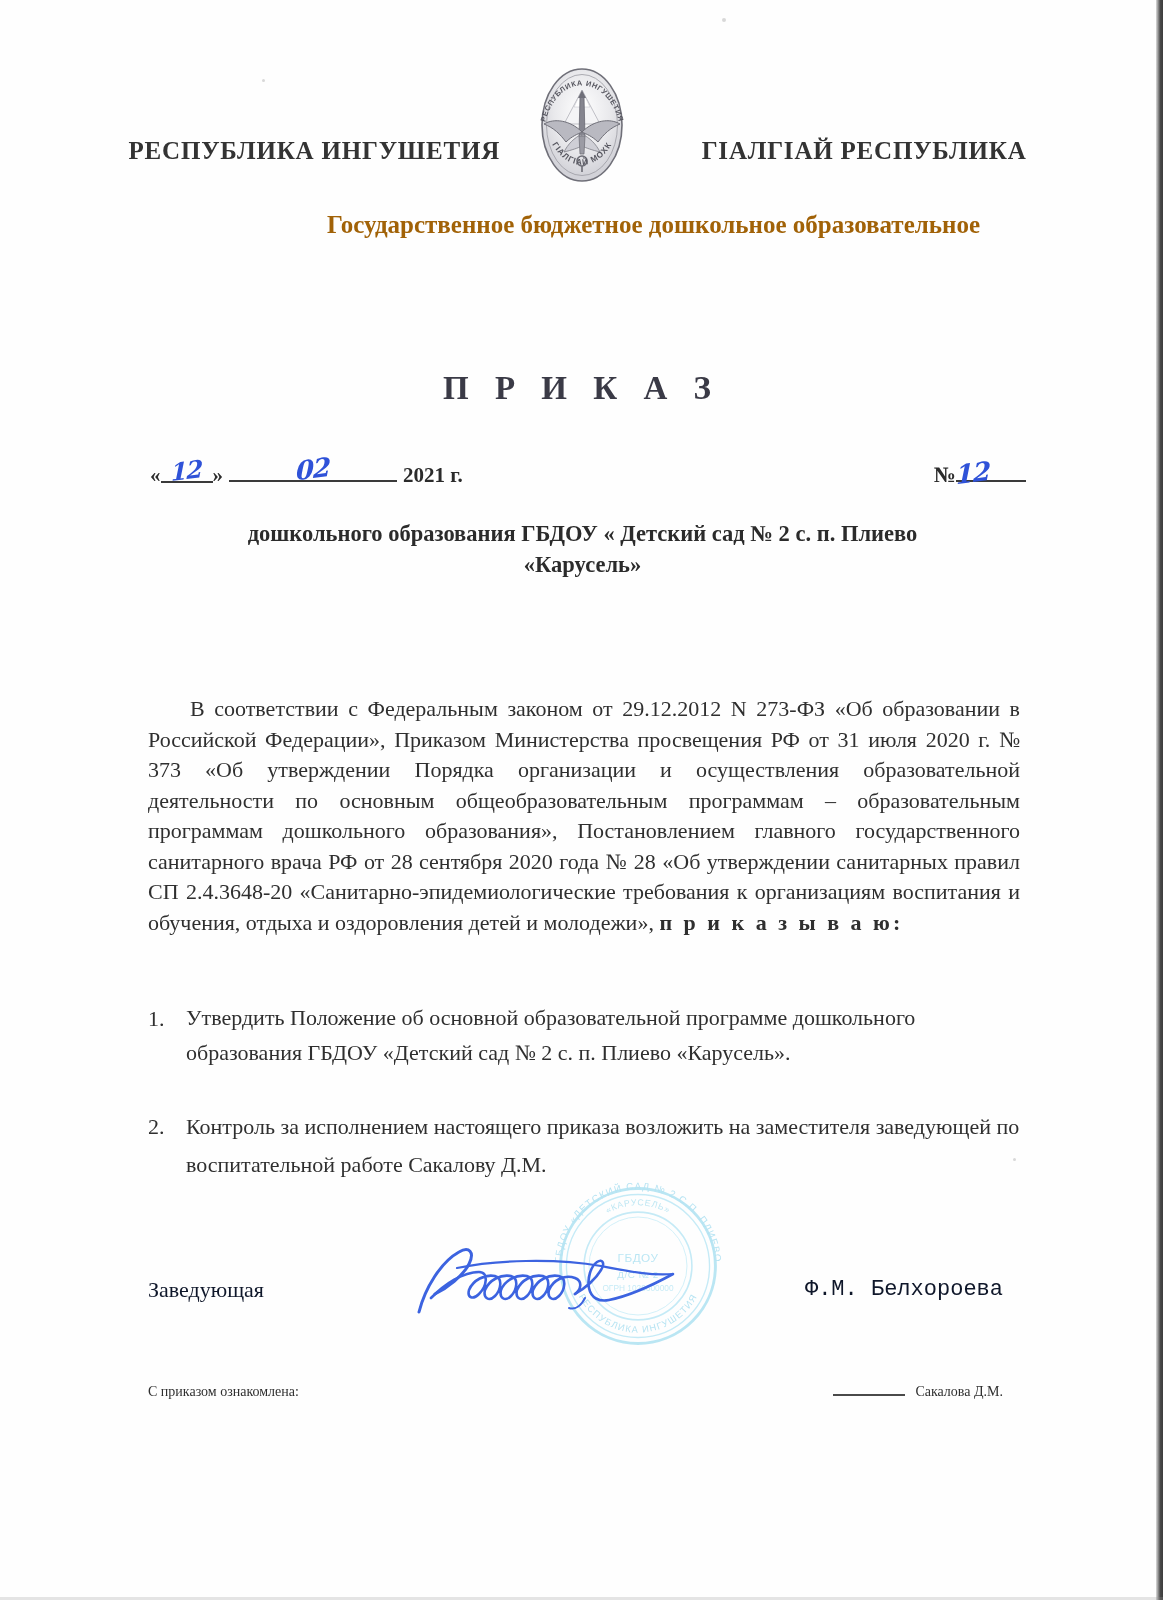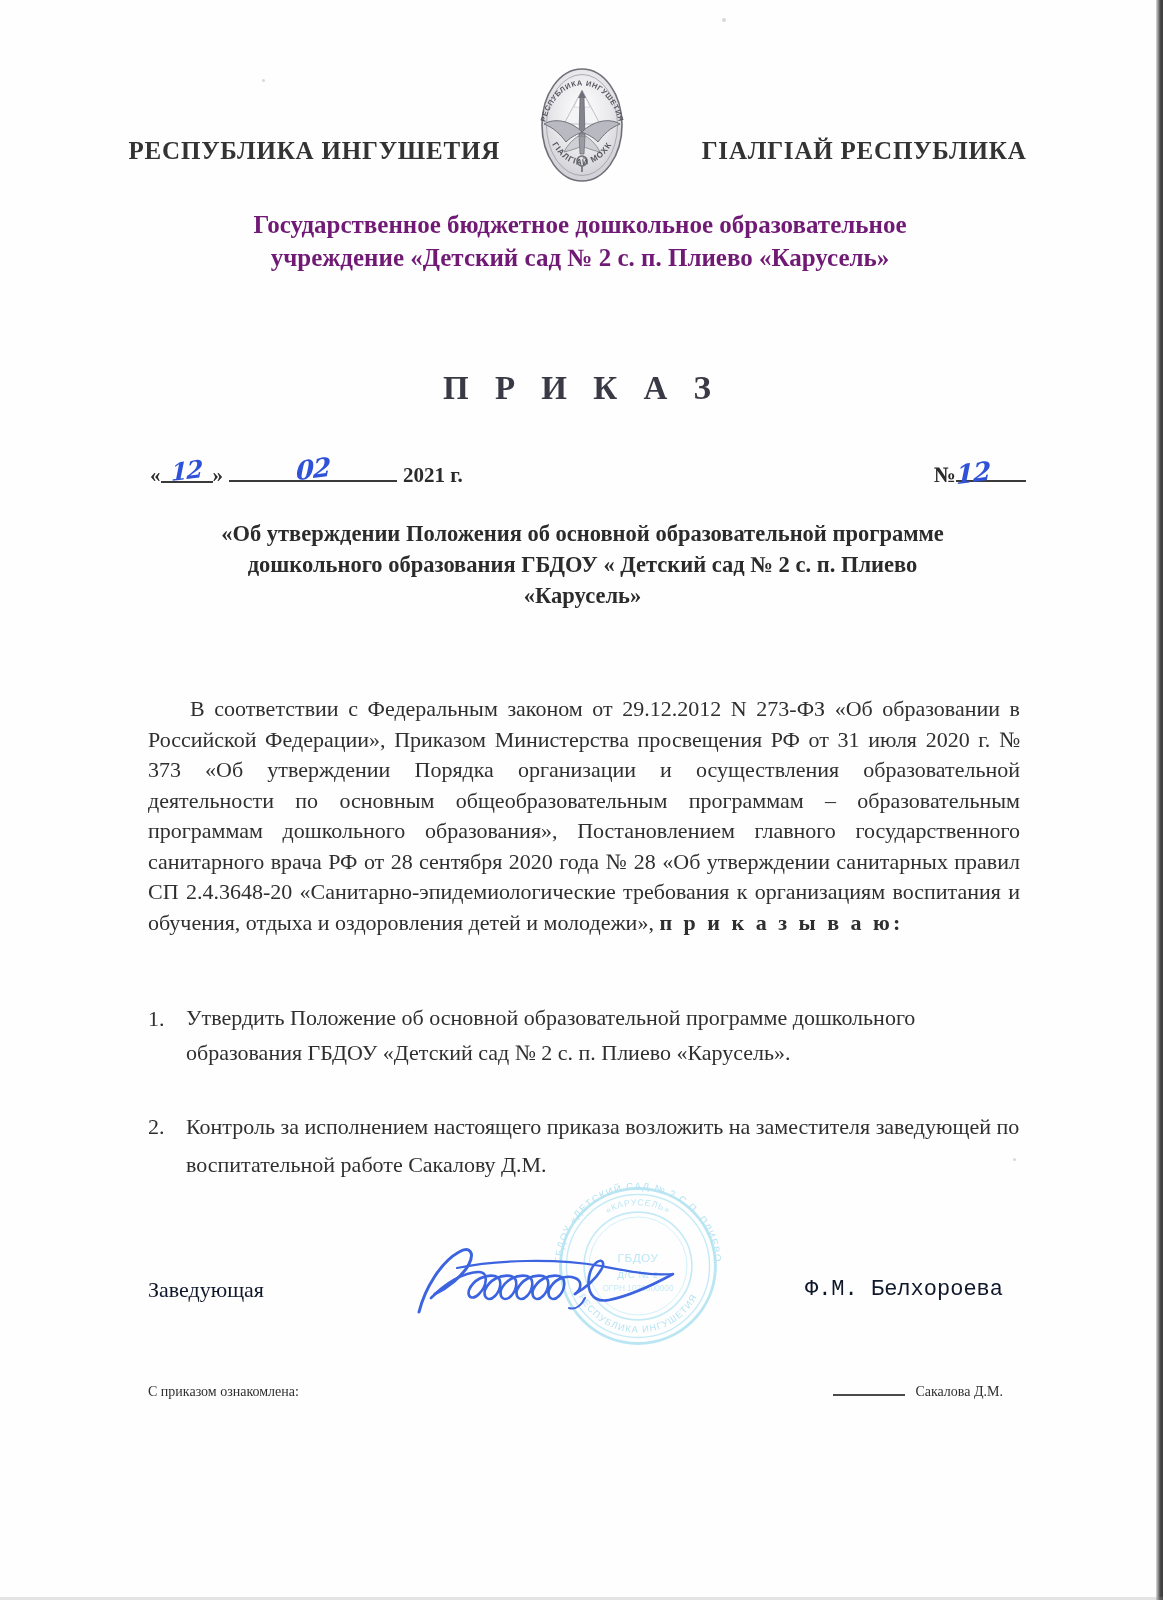--- a/index.html
+++ b/index.html
@@ -71,25 +71,25 @@
     top: -26px;
   }
   .emblem { width: 104px; height: 126px; display:block; }
 
   
   .org-name {
     position: absolute;
     top: 208px;
     left: 180px;
     width: 800px;
-    text-align: center;
+    text-align: right;
     font-weight: bold;
     font-size: 25px;
     line-height: 33px;
-    color: #701a75;
+    color: #a16207;
   }
 
   
   .doc-kind {
     position: absolute;
     top: 370px;
     left: 0;
     width: 1163px;
     text-align: center;
     font-weight: bold;
@@ -325,21 +325,20 @@
           <textPath href="#arcBot" startOffset="50%" text-anchor="middle">ГIАЛГIАЙ МОХК</textPath>
         </text>
       </svg>
     </div>
 
     <div class="lh-right">ГIАЛГIАЙ РЕСПУБЛИКА</div>
   </div>
 
   <div class="org-name">
     <div>Государственное бюджетное дошкольное образовательное</div>
-    <div>учреждение «Детский сад № 2 с. п. Плиево «Карусель»</div>
   </div>
 
   <div class="doc-kind">П Р И К А З</div>
 
   <div class="date-row">
     <div class="date-left">
       <span class="q-open">«</span>
       <span class="fill-day">
         <span class="hand hand-day">12</span>
       </span>
@@ -352,21 +351,20 @@
 
     <div class="date-right">
       <span>№</span>
       <span class="fill-num">
         <span class="hand hand-num">12</span>
       </span>
     </div>
   </div>
 
   <div class="subject">
-    <div>«Об утверждении Положения об основной образовательной программе</div>
     <div>дошкольного образования ГБДОУ  « Детский сад № 2 с. п. Плиево</div>
     <div>«Карусель»</div>
   </div>
 
   <p class="body-par"><span>В соответствии с Федеральным законом от 29.12.2012  N 273-ФЗ «Об образовании в Российской Федерации», Приказом Министерства просвещения РФ от 31 июля 2020 г. № 373 «Об утверждении Порядка организации и осуществления образовательной деятельности по основным общеобразовательным программам – образовательным программам дошкольного образования», Постановлением главного государственного санитарного врача РФ от 28 сентября 2020 года № 28 «Об утверждении санитарных правил СП 2.4.3648-20 «Санитарно-эпидемиологические требования к организациям воспитания и обучения, отдыха и оздоровления детей и молодежи», </span><b>п р и к а з ы в а ю:</b></p>
 
   <div class="orders">
     <div class="order-item item1">
       <span class="order-num">1.</span>
       <span class="order-text">Утвердить Положение об  основной образовательной программе дошкольного образования  ГБДОУ «Детский сад № 2 с. п. Плиево «Карусель».</span>

